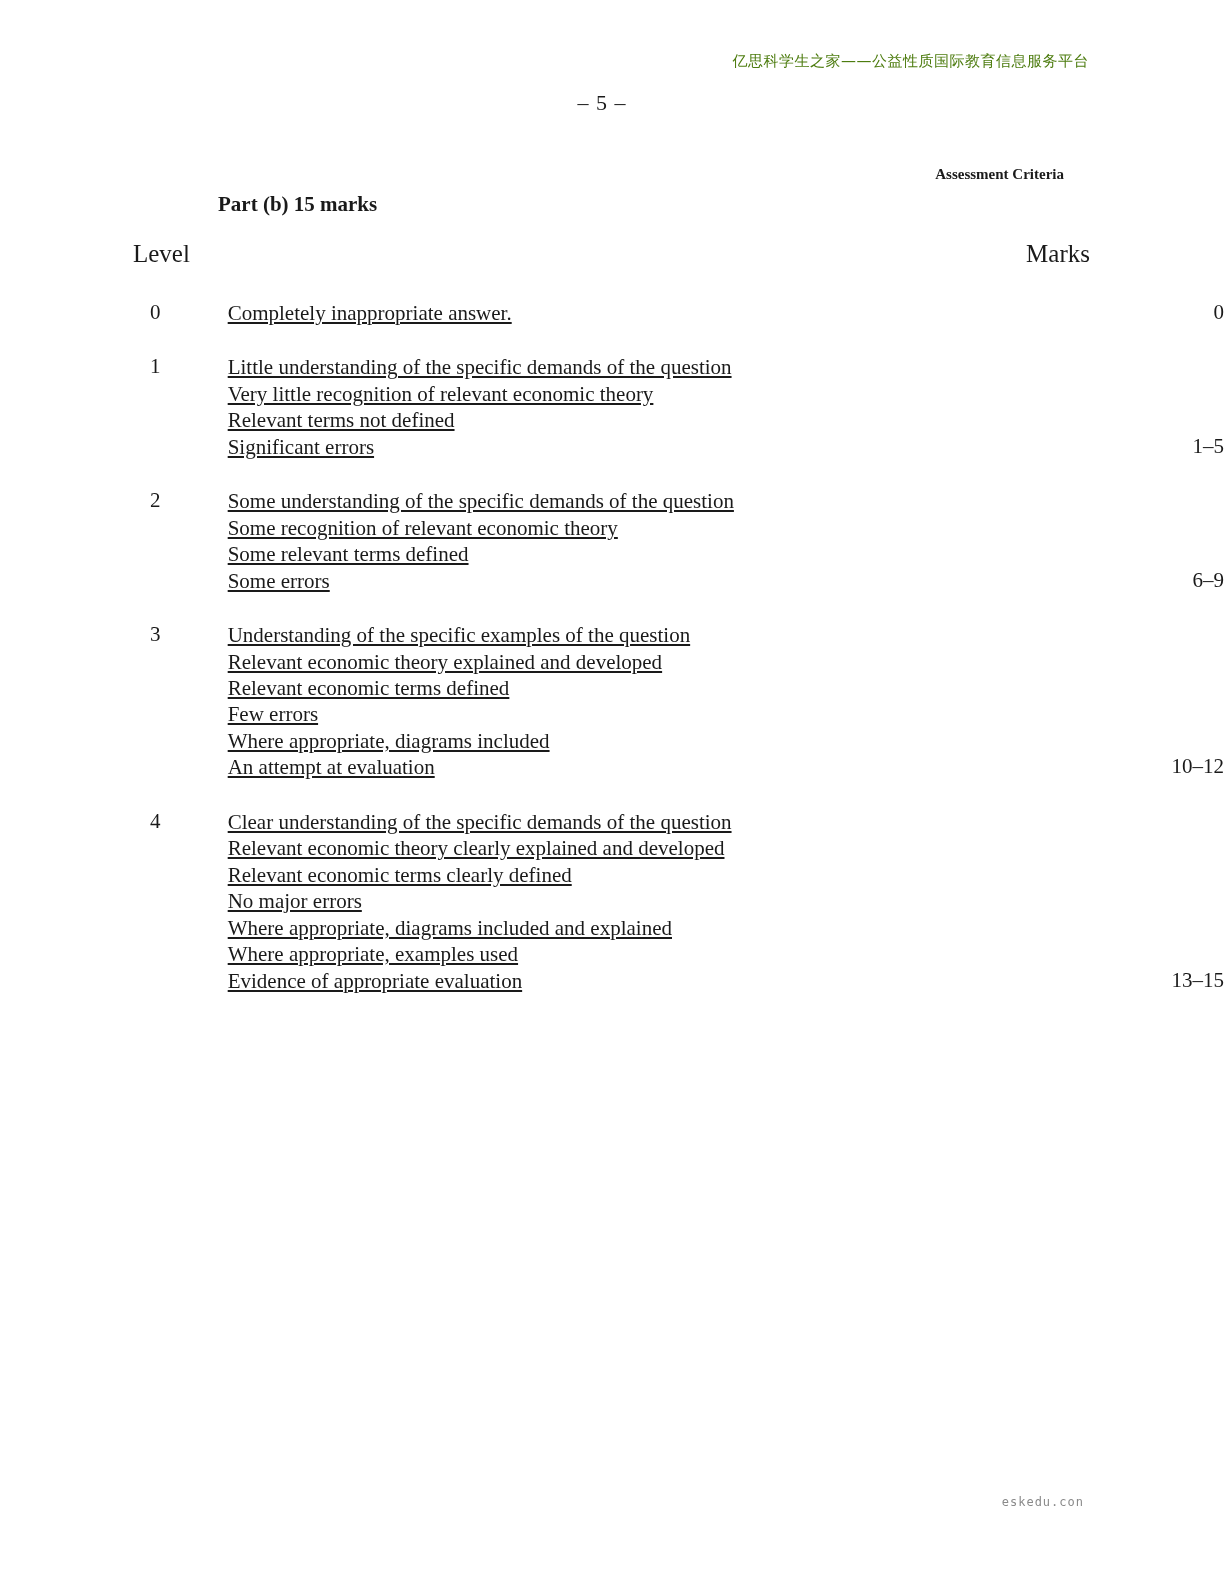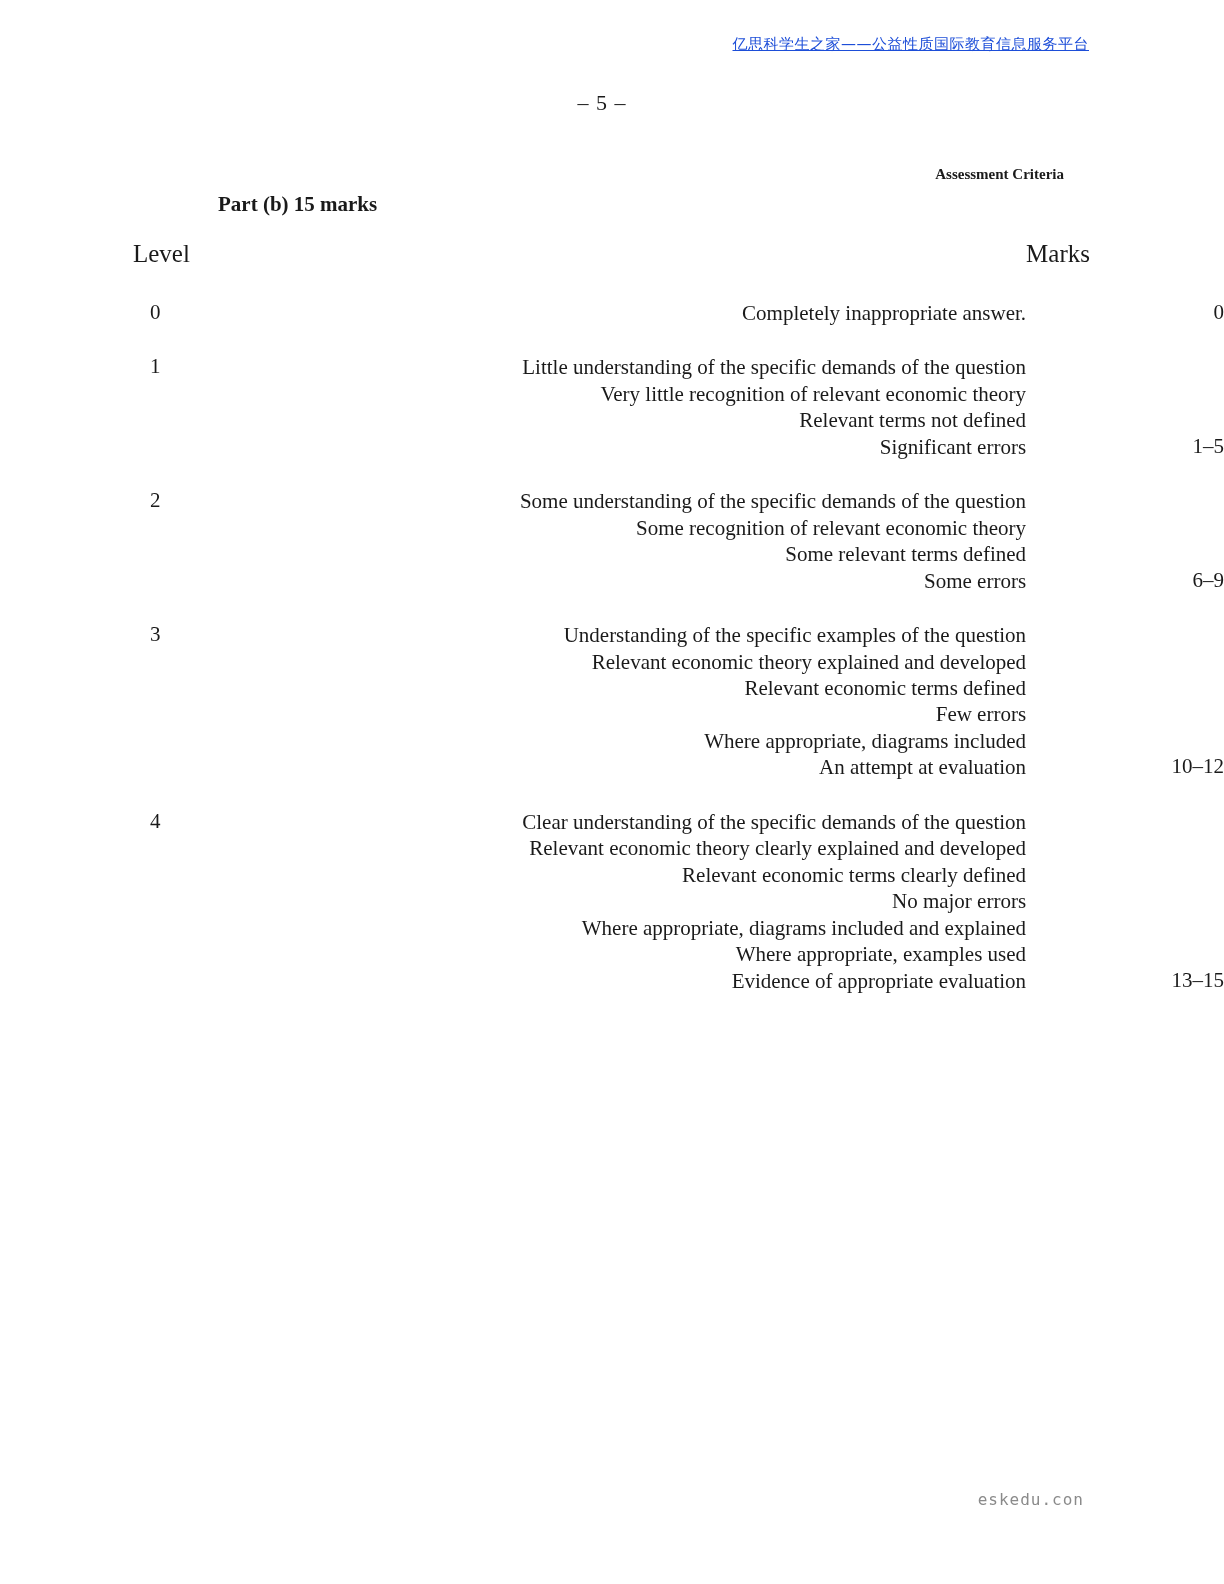--- a/index.html
+++ b/index.html
@@ -19,28 +19,27 @@
   .page {
     position: relative;
     width: 1224px;
     height: 1584px;
     box-sizing: border-box;
   }
 
   
   .cn-watermark {
     position: absolute;
-    top: 35px;
+    top: 52px;
     right: 135px;
     font-family: "DejaVu Sans", sans-serif;
     font-size: 15px;
-    color: #1d4ed8;
+    color: #4d7c0f;
     letter-spacing: 0.5px;
     white-space: nowrap;
-    text-decoration: underline;
   }
 
   .page-number {
     position: absolute;
     top: 90px;
     left: 0;
     width: 1224px;
     text-align: center;
     font-size: 22px;
     letter-spacing: 1px;
@@ -87,21 +86,21 @@
   }
   .criteria-table th,
   .criteria-table td {
     border: none;
     padding: 0;
     vertical-align: top;
     font-weight: normal;
     font-size: 21px;
   }
   .col-level { width: 235px; text-align: left; padding-left: 133px; box-sizing: border-box; }
-  .col-desc  { width: 855px; text-align: right; }
+  .col-desc  { width: 855px; text-align: left; text-decoration: underline; }
   .col-marks { width: 134px; text-align: right; padding-right: 134px; box-sizing: border-box; }
 
   .head-row th {
     font-size: 25px;
     padding-bottom: 32px;
   }
   .head-row .col-level { padding-left: 133px; }
   .head-row .col-marks { text-align: right; padding-right: 134px; }
 
   .level-row > td { padding-bottom: 28px; }
@@ -116,21 +115,21 @@
   .marks-inner {
     display: block;
   }
 
   
   .footer-mark {
     position: absolute;
     bottom: 75px;
     right: 140px;
     font-family: "DejaVu Sans Mono", monospace;
-    font-size: 16px;
+    font-size: 12px;
     color: #8a8a8a;
     letter-spacing: 1px;
     text-align: right;
   }
 </style>
 </head>
 <body>
 
 <div class="page">
 

